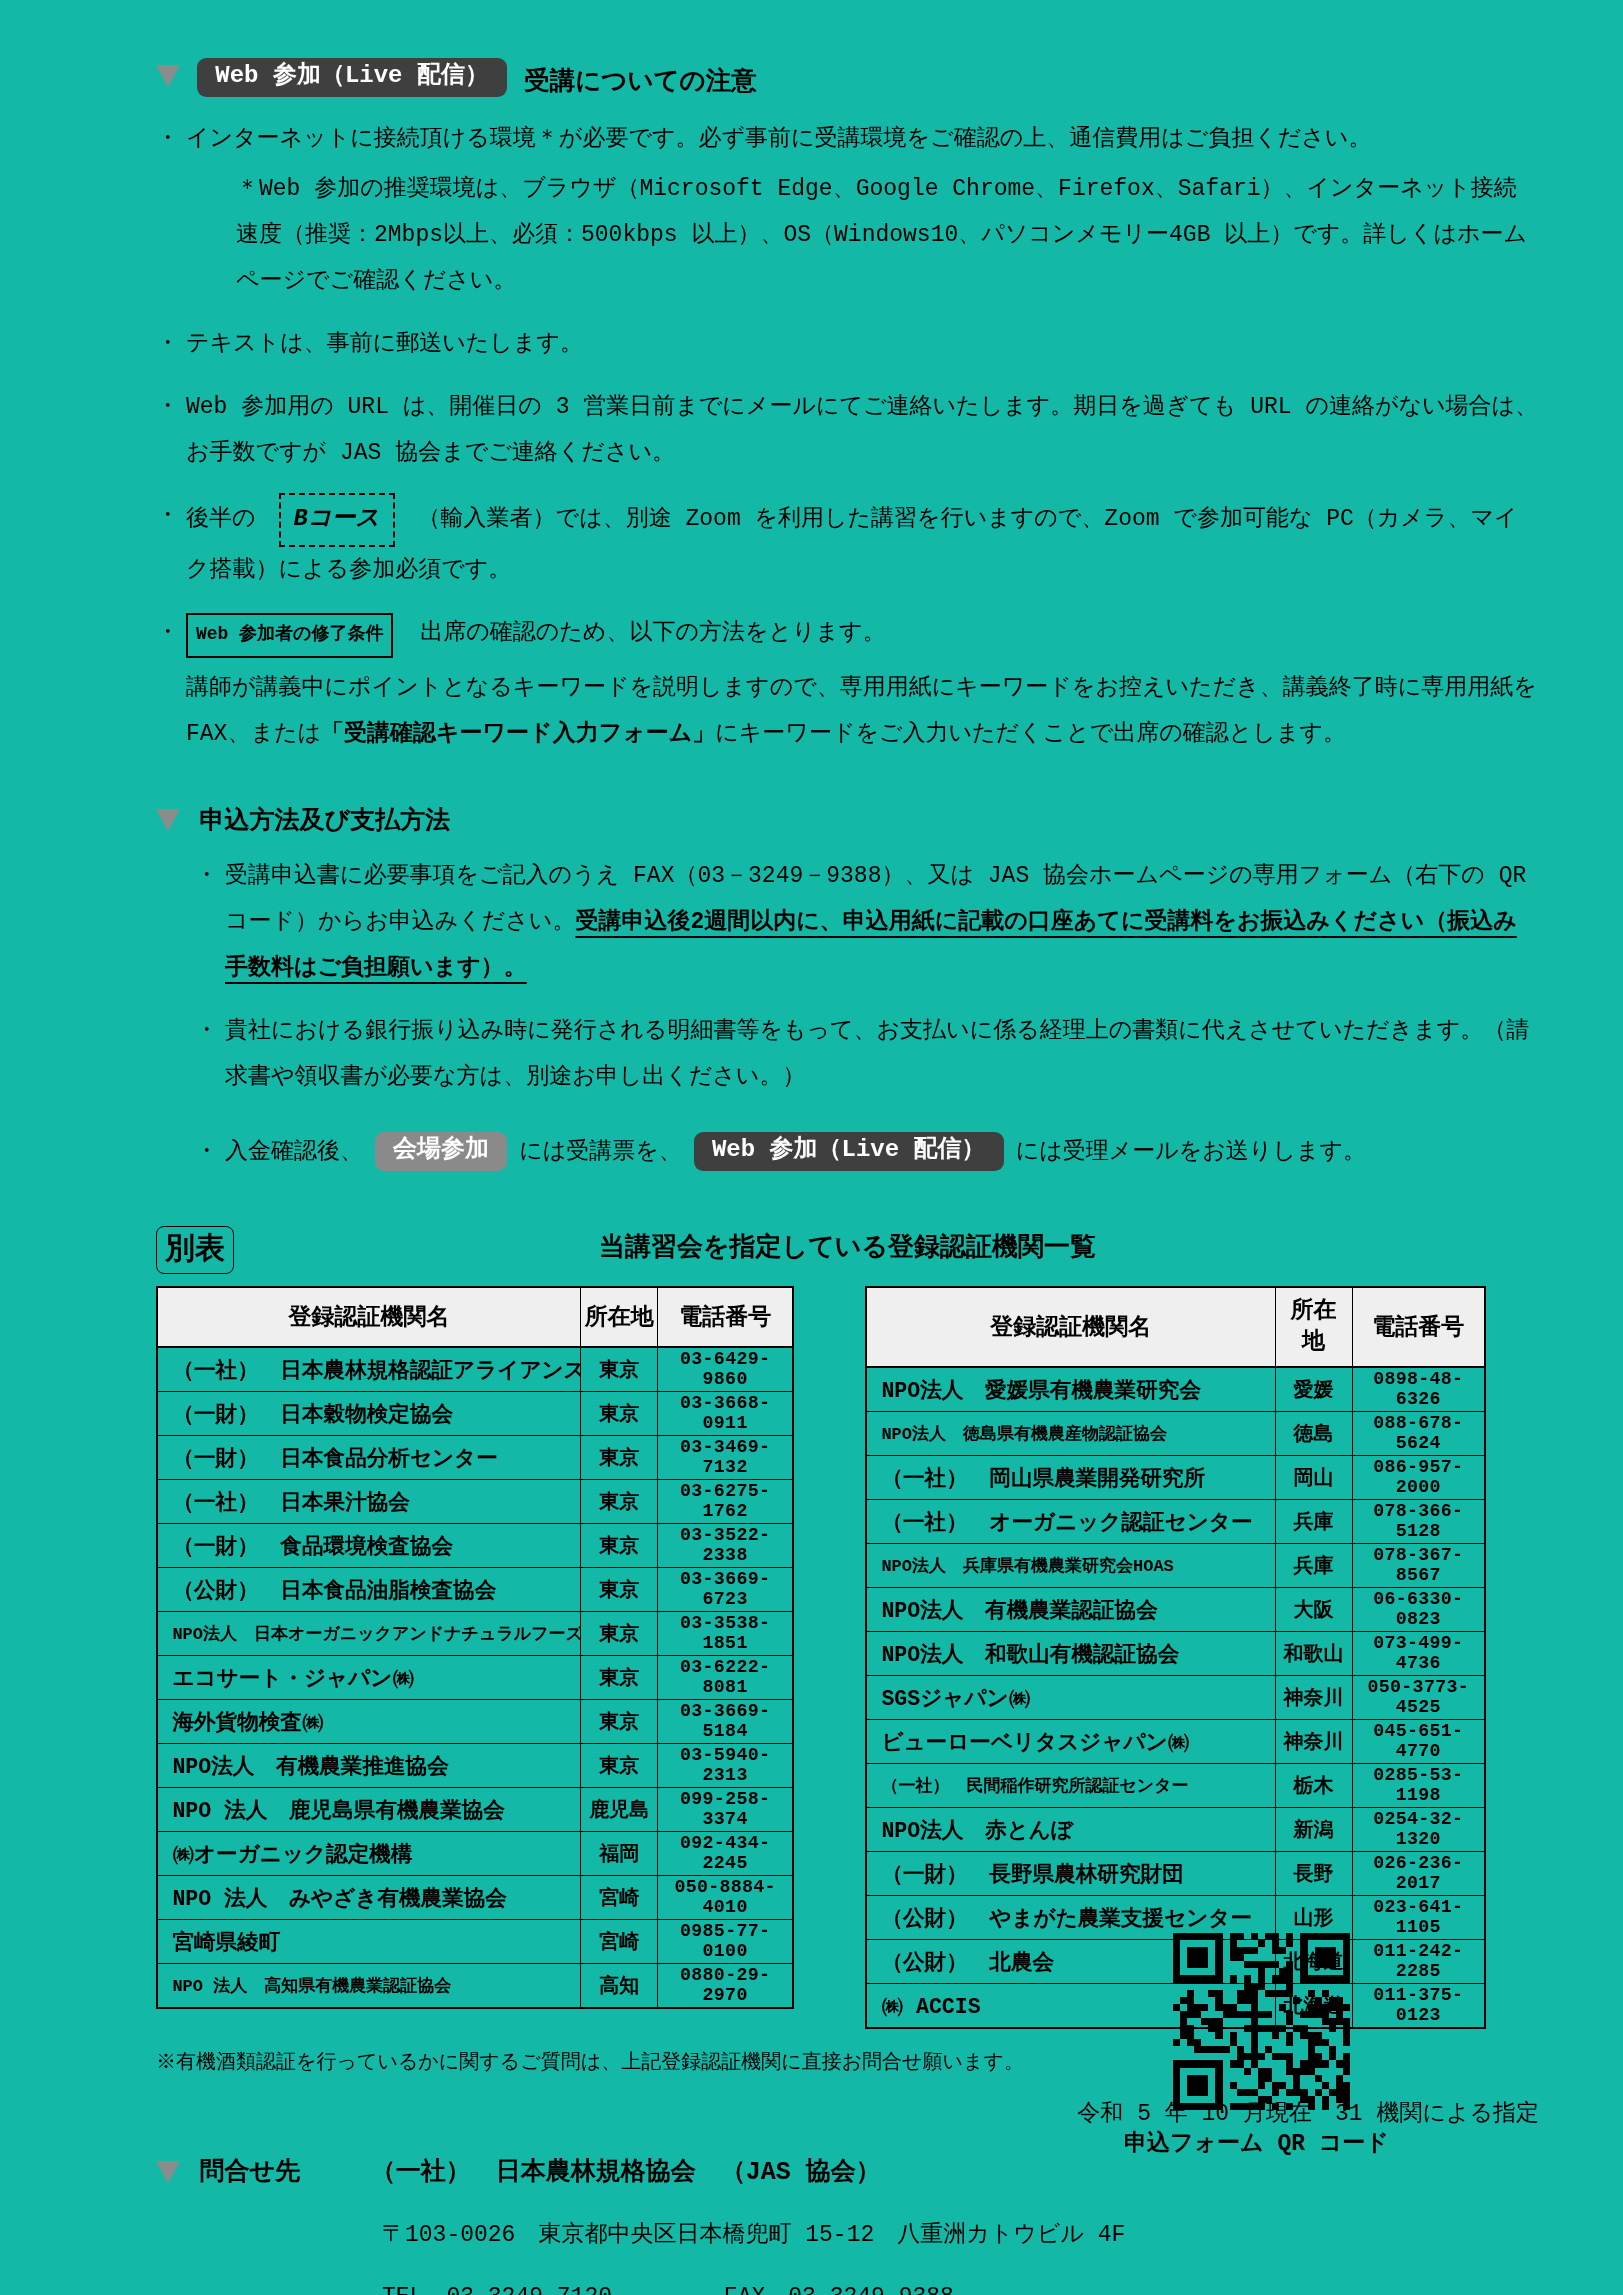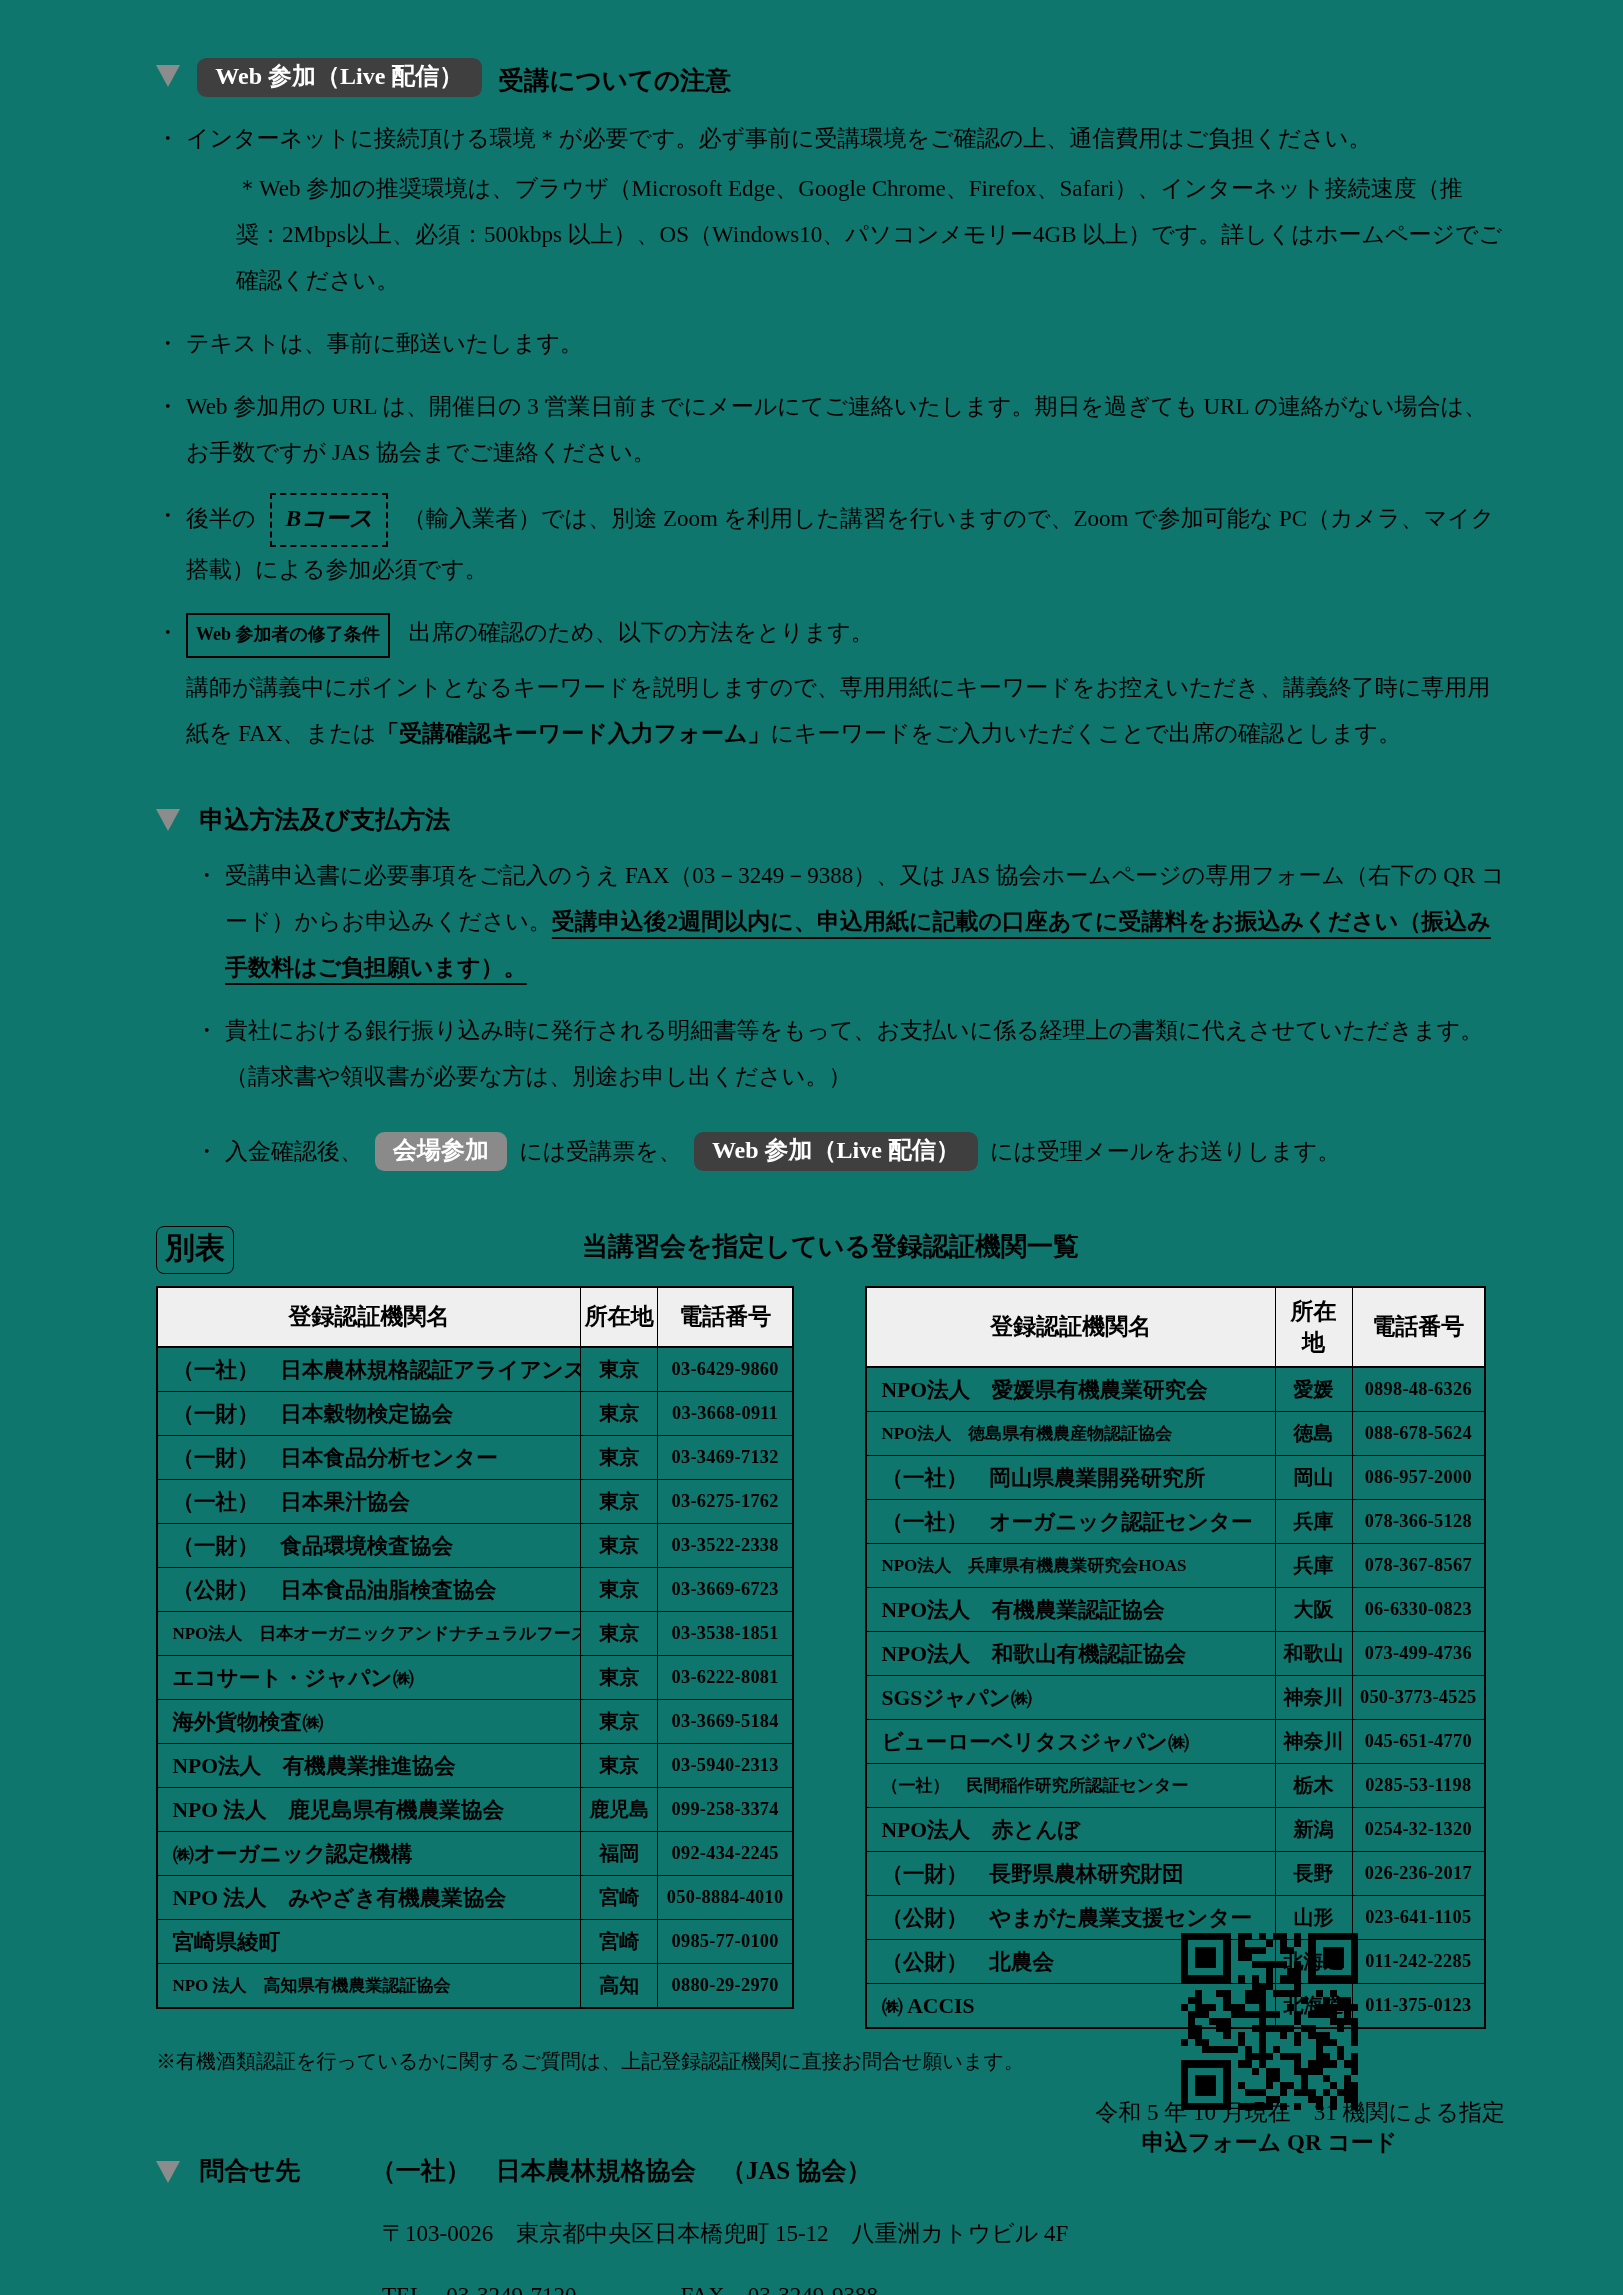--- a/index.html
+++ b/index.html
@@ -1,22 +1,22 @@
 <!DOCTYPE html>
 <html lang="ja" style="--badge-dark: #3f3f3f; --badge-gray: #8a8a8a; --marker-gray: #8c8c8c; --header-bg: #efefef;font-size:10.5px"><head>
 <meta charset="utf-8">
 <style>
   html,body{margin:0;padding:0;background:#888;}
   .page{
     position:relative;
     width:1623px;height:2295px;
-    background:#0f766e;color:#000;
-    font-family:Liberation Serif, serif;
+    background:#14b8a6;color:#000;
+    font-family:Liberation Mono, monospace;
     box-sizing:border-box;
-    padding:58px 118px 26px 156px;
+    padding:58px 84px 26px 156px;
     overflow:hidden;
   }
   
   .tri{
     width:0;height:0;display:inline-block;flex:0 0 auto;
     border-left:12.4px solid transparent;border-right:12.4px solid transparent;
     border-top:22px solid var(--marker-gray);
     margin-top:6.5px;
   }
   .badge{
@@ -88,22 +88,22 @@
   .designation{margin-top:22px;text-align:right;font-size:23px;padding-right:0px;}
   
   .contact{display:flex;align-items:flex-start;gap:19.6px;margin-top:26px;}
   .contact-label{font-size:25px;font-weight:bold;white-space:nowrap;}
   .contact-org{font-size:25px;font-weight:bold;margin-left:51px;white-space:nowrap;}
   .contact-lines{margin:17px 0 0 226px;font-size:23px;}
   .contact-lines > div{margin-top:31px;}
   .telfax span{display:inline-block;}
   .telfax .fax{margin-left:98px;}
   .qr-wrap{
-    position:absolute;right:216px;bottom:137px;
-    width:275px;text-align:center;
+    position:absolute;right:224px;bottom:137px;
+    width:275px;
   }
   .qr-svg{width:177px;height:177px;display:block;margin:0 auto;}
   .qr-caption{margin-top:17px;font-size:23px;font-weight:bold;white-space:nowrap;}
 </style>
 </head>
 <body>
 
 <div class="page">
 
   <div class="h-row">

